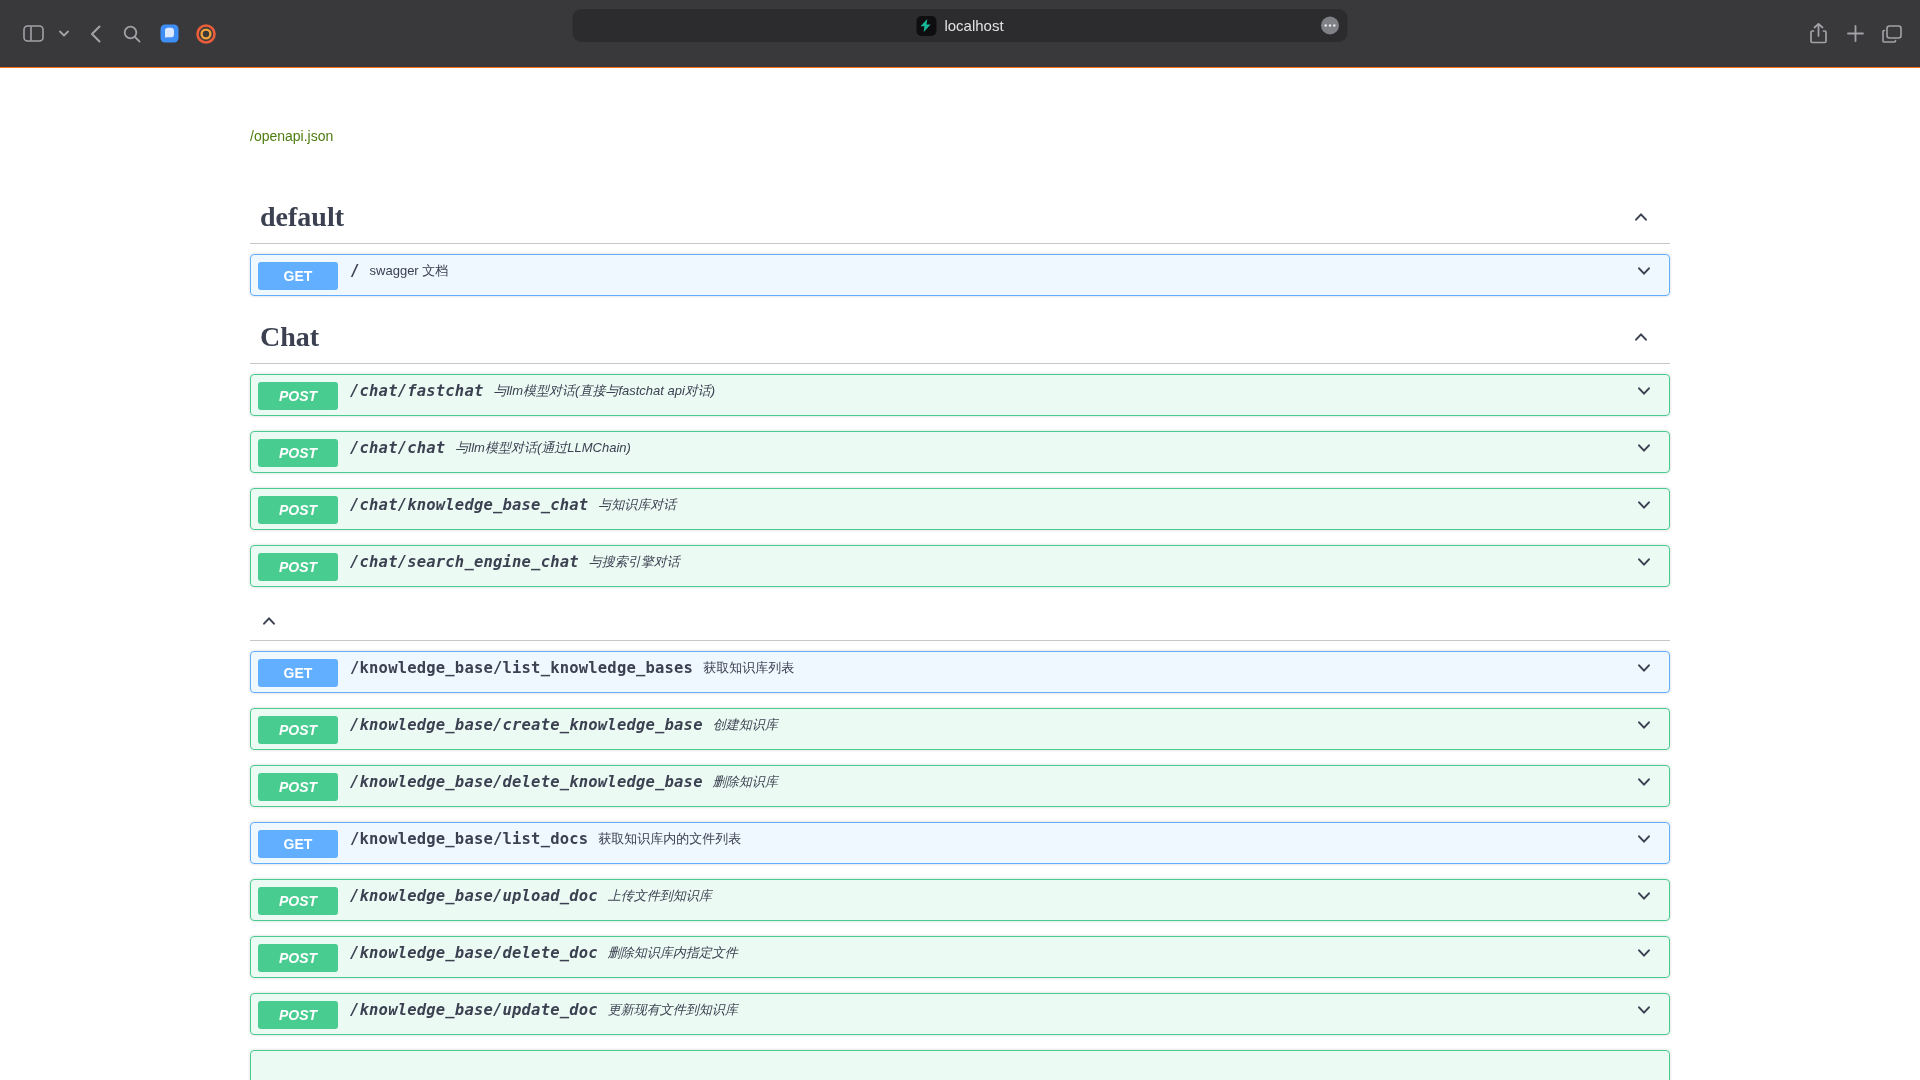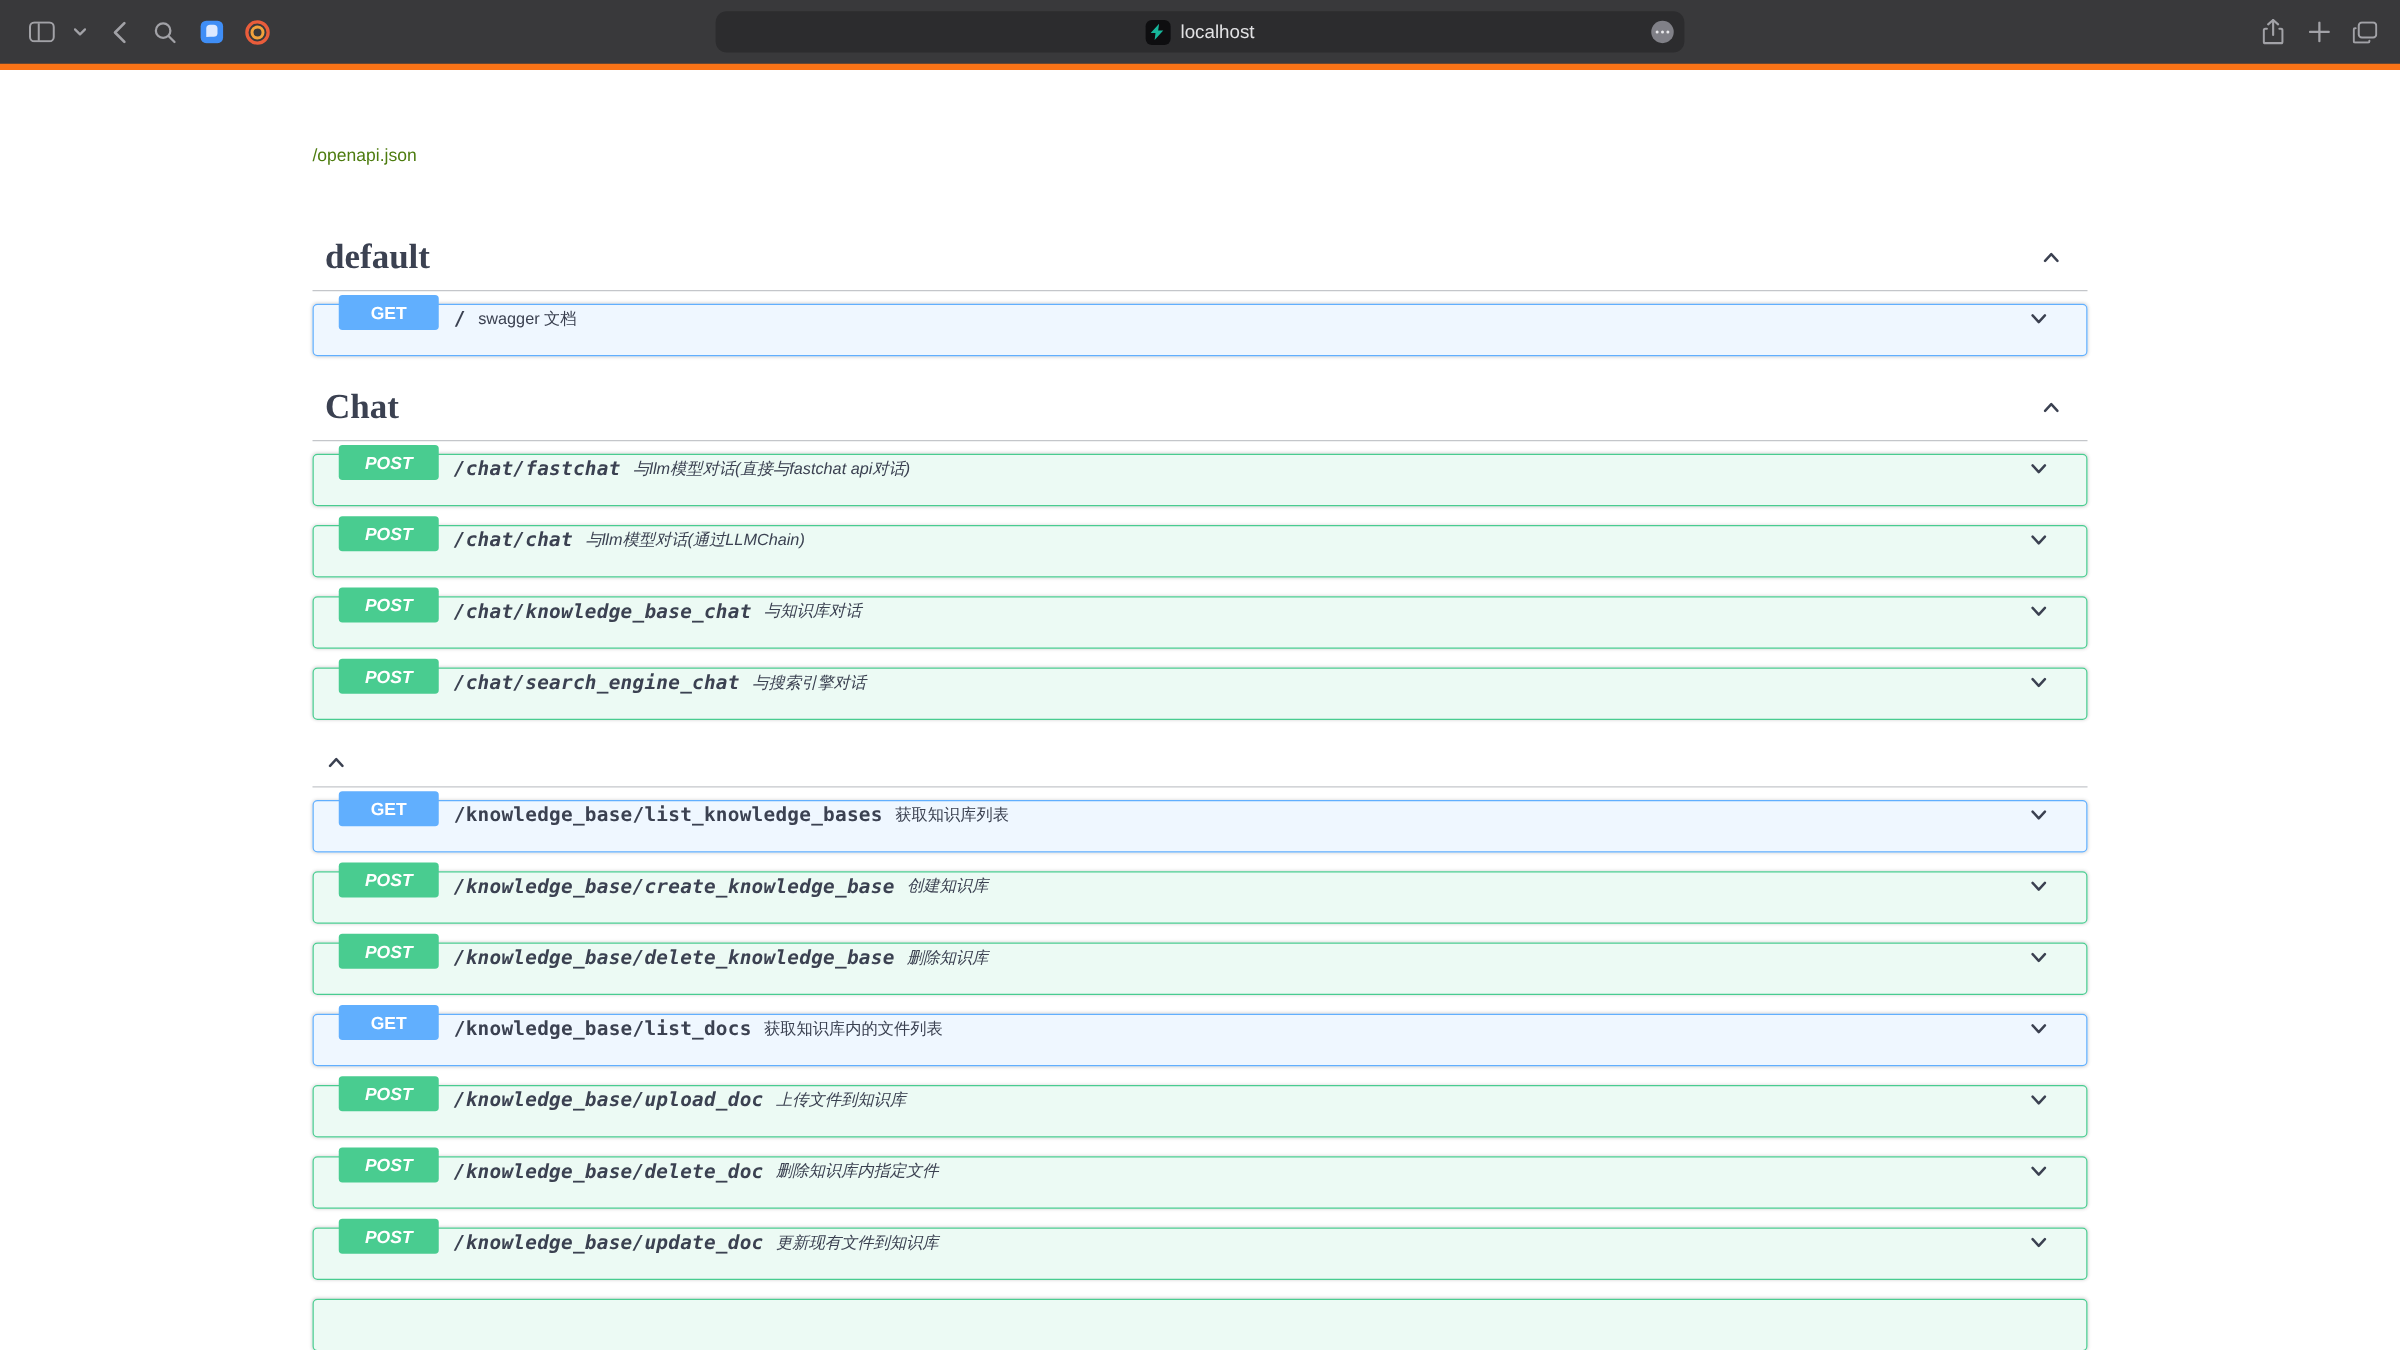--- a/index.html
+++ b/index.html
@@ -1,22 +1,22 @@
 <!DOCTYPE html>
 <html><head>
 <meta charset="utf-8">
 <style>
   * { margin: 0; padding: 0; box-sizing: border-box; }
   html, body { width: 1920px; height: 1080px; overflow: hidden; background: #fff;
     font-family: "Liberation Sans", "DejaVu Sans", sans-serif; }
 
   
   .toolbar {
-    position: relative; height: 56px; background: #39393b;
-    border-bottom: 5px solid #f97316;
+    position: relative; height: 68px; background: #39393b;
+    border-bottom: 1px solid #f97316;
     display: flex; align-items: center; justify-content: space-between;
     padding: 0 16px 0 21px;
   }
   .tb-group { display: flex; align-items: center; gap: 13px; }
   .tb-btn { display: flex; align-items: center; justify-content: center;
     width: 24px; height: 24px; color: #a2a2a7; cursor: default; }
   .tb-btn.small { width: 12px; }
   .urlbar {
     position: absolute; left: 50%; top: 9px; transform: translateX(-50%);
     width: 775px; height: 33px; background: #2c2c2e; border-radius: 9px;
@@ -43,21 +43,21 @@
 
   .opblock-tag-section { margin-bottom: 14px; }
   .opblock-tag {
     display: flex; align-items: center; justify-content: space-between;
     padding: 10px 20px 10px 10px; margin-bottom: 10px;
     border-bottom: 1px solid rgba(59,65,81,.3); cursor: pointer;
   }
   .section-title { font-size: 28px; font-weight: 700; color: #3b4151; font-family: Liberation Serif, serif; }
 
   .opblock {
-    display: flex; align-items: flex-end; height: 42px; padding: 20px;
+    display: flex; align-items: flex-start; height: 42px; padding: 7px;
     margin-bottom: 15px; border-radius: 4px; border: 1px solid;
     box-shadow: 0 0 3px rgba(0,0,0,.19); cursor: pointer;
   }
   .opblock.get  { border-color: #61affe; background: rgba(97,175,254,.1); }
   .opblock.post { border-color: #49cc90; background: rgba(73,204,144,.1); font-style: italic; }
   .method-badge {
     width: 80px; height: 28px; line-height: 28px; text-align: center;
     border-radius: 3px; color: #fff; font-weight: 700; font-size: 14px; flex: none;
   }
   .opblock.get  .method-badge { background: #61affe; }

